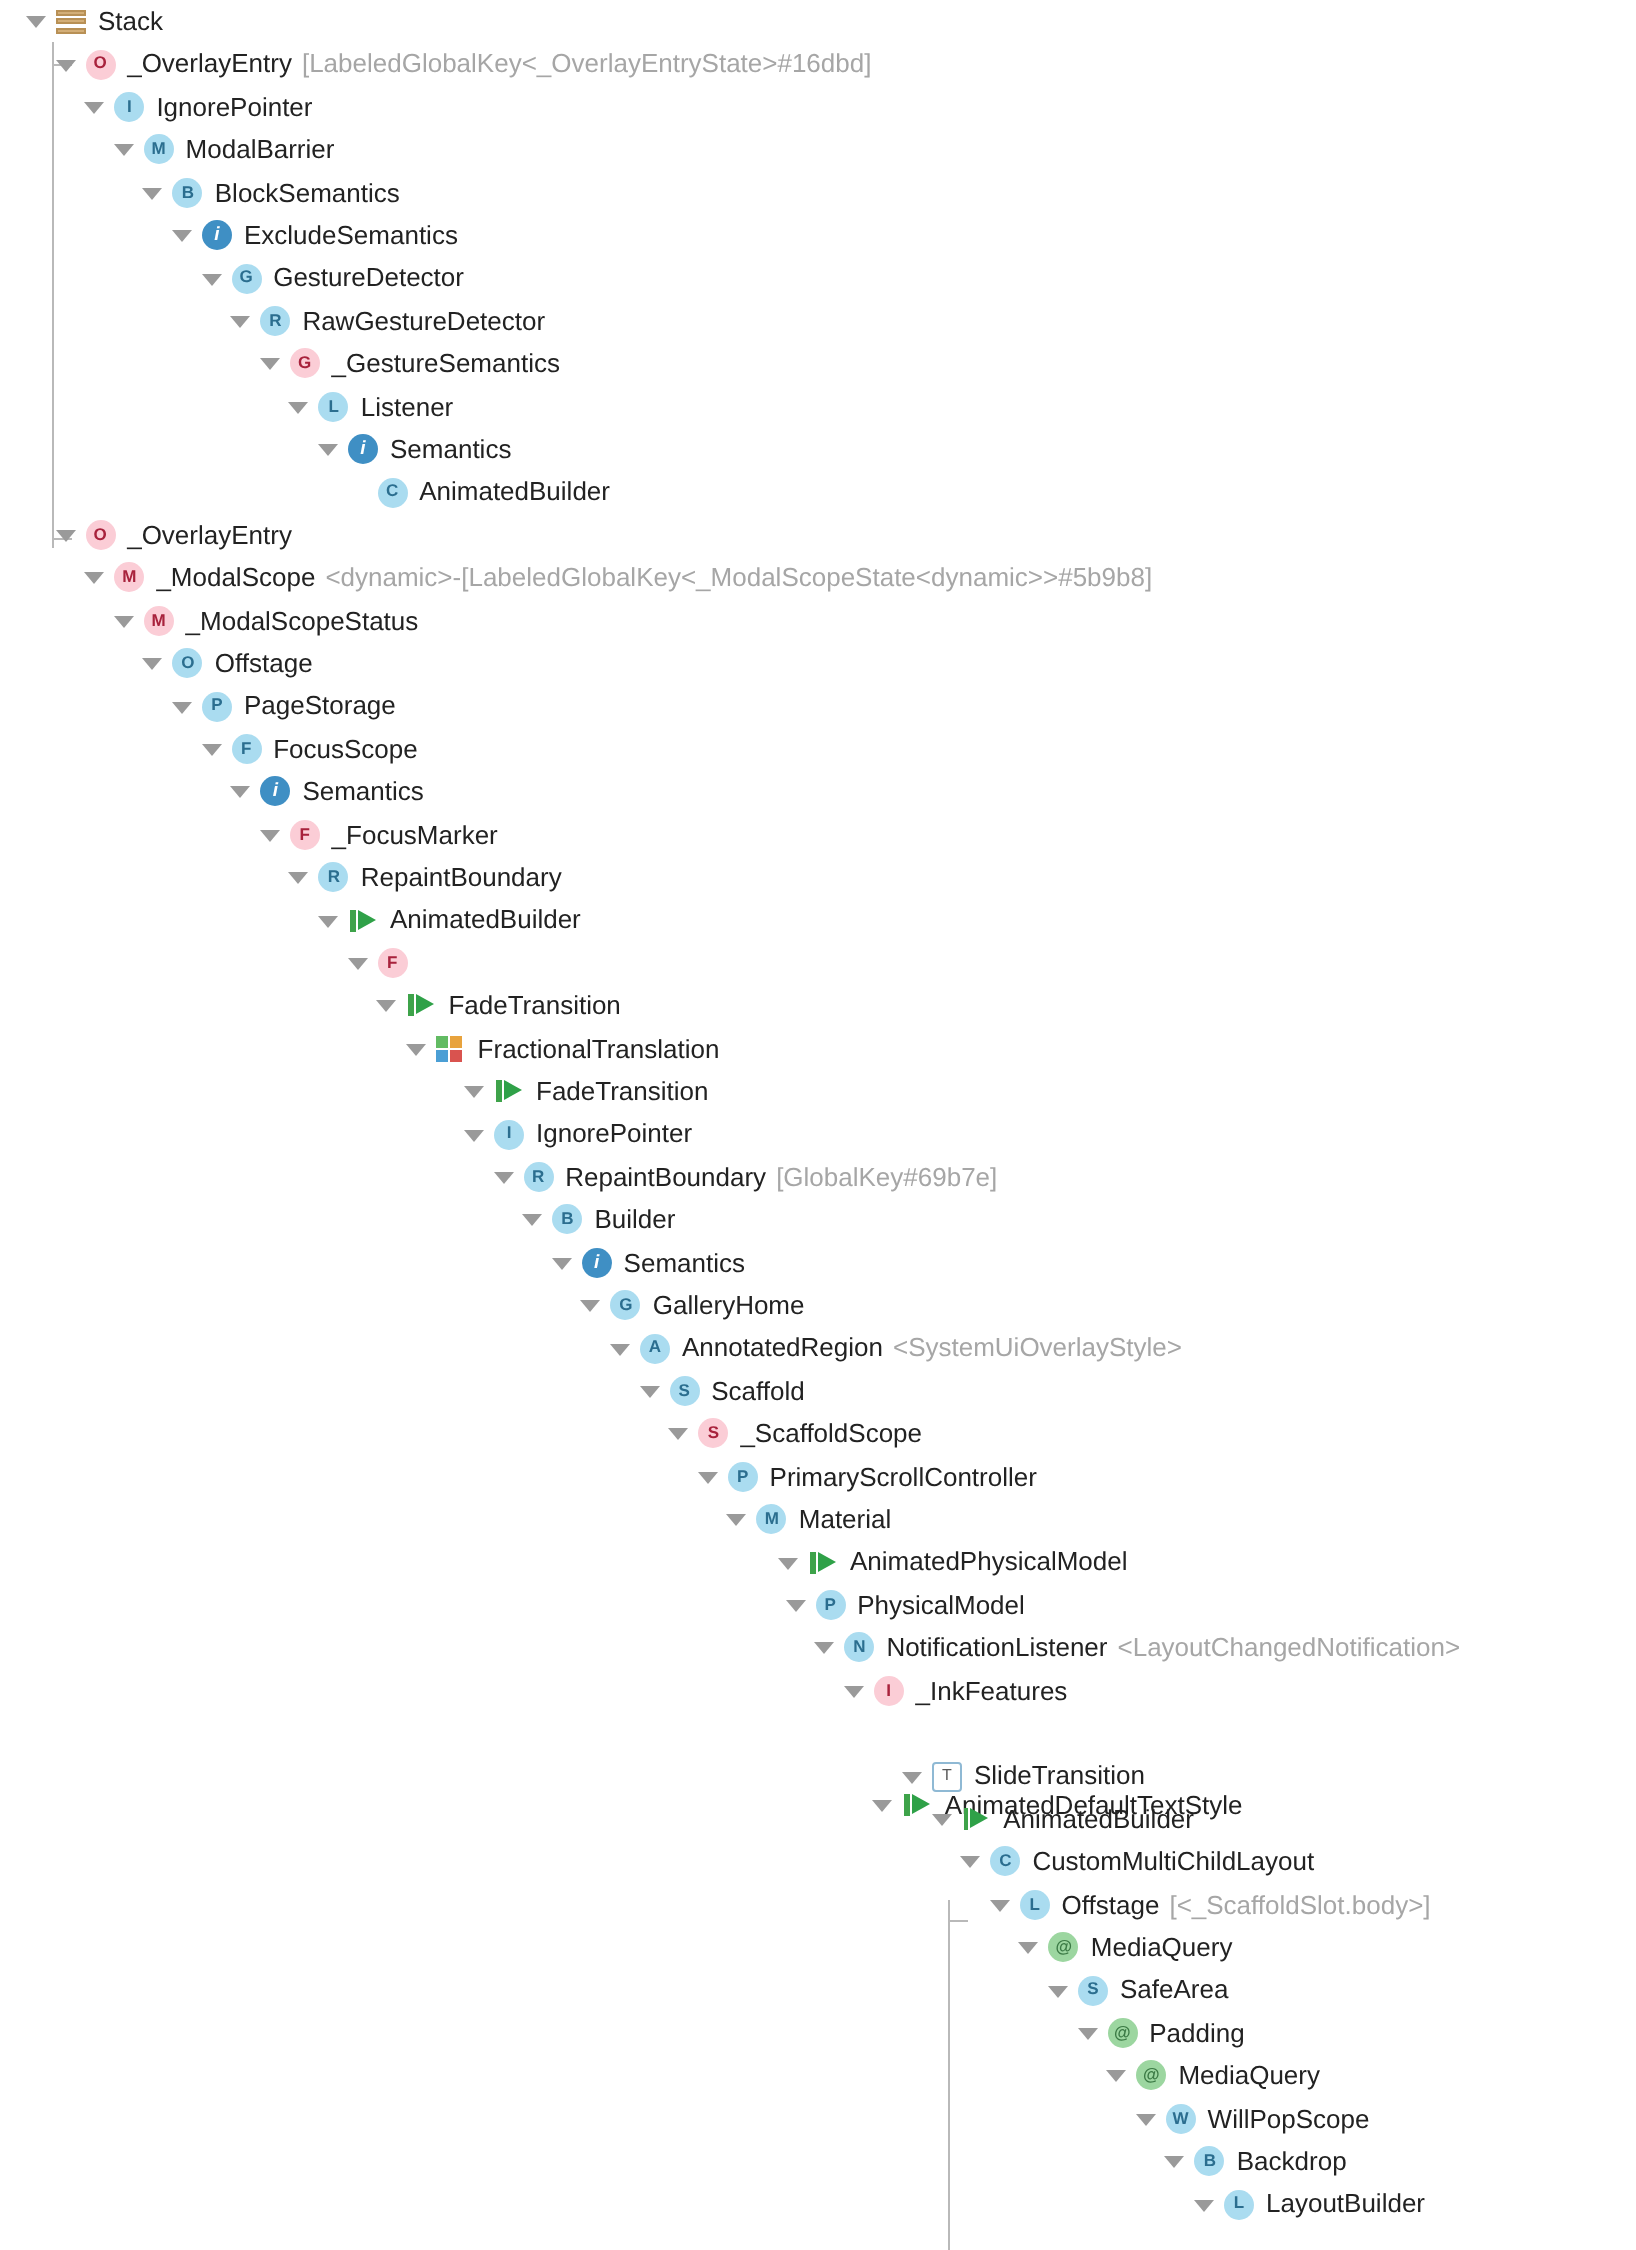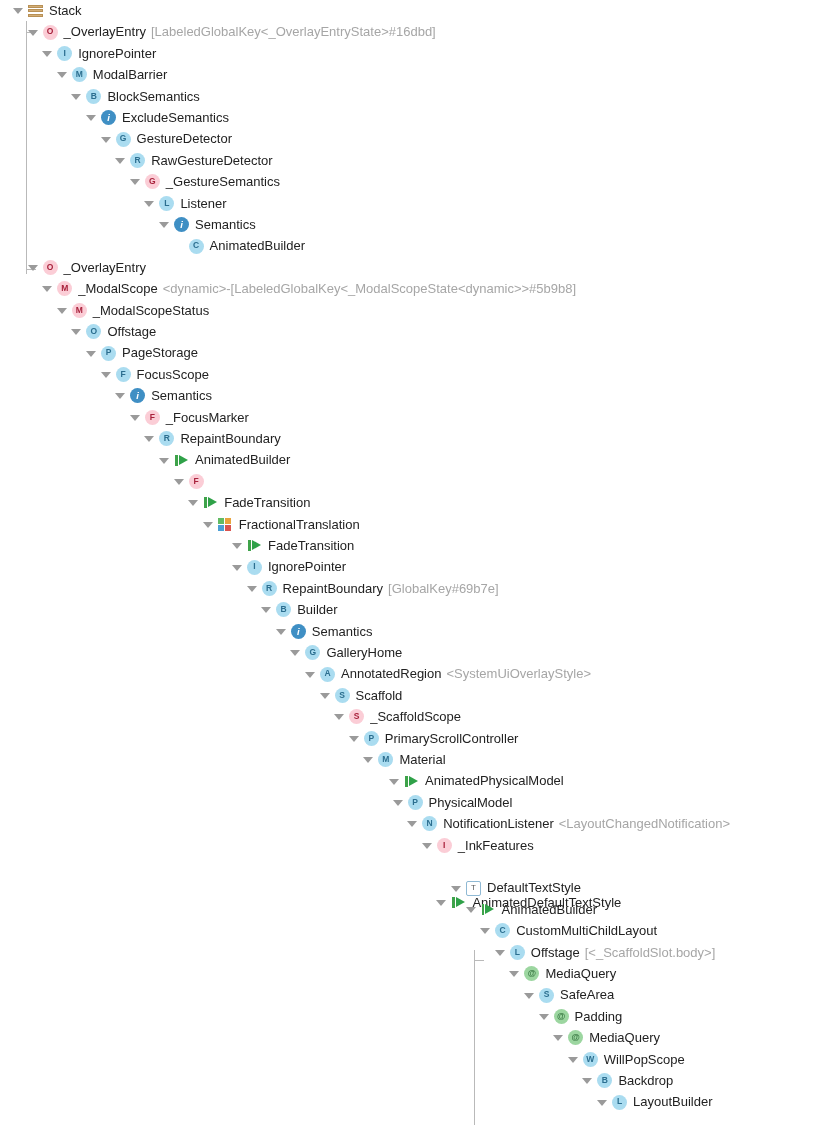--- a/index.html
+++ b/index.html
@@ -390,21 +390,21 @@
       <span class="twisty"></span>
       <span class="ibadge anim">
         <b></b>
         <s></s>
       </span>
       <span class="name">AnimatedDefaultTextStyle</span>
     </div>
     <div class="row" style="top: 877.4px; left: 450px;">
       <span class="twisty"></span>
       <span class="ibadge square">T</span>
-      <span class="name">DefaultTextStyle</span>
+      <span class="name">SlideTransition</span>
     </div>
     <div class="row" style="top: 898.8px; left: 464.6px;">
       <span class="twisty"></span>
       <span class="ibadge anim">
         <b></b>
         <s></s>
       </span>
       <span class="name">AnimatedBuilder</span>
     </div>
     <div class="row" style="top: 920.2px; left: 479.2px;">

